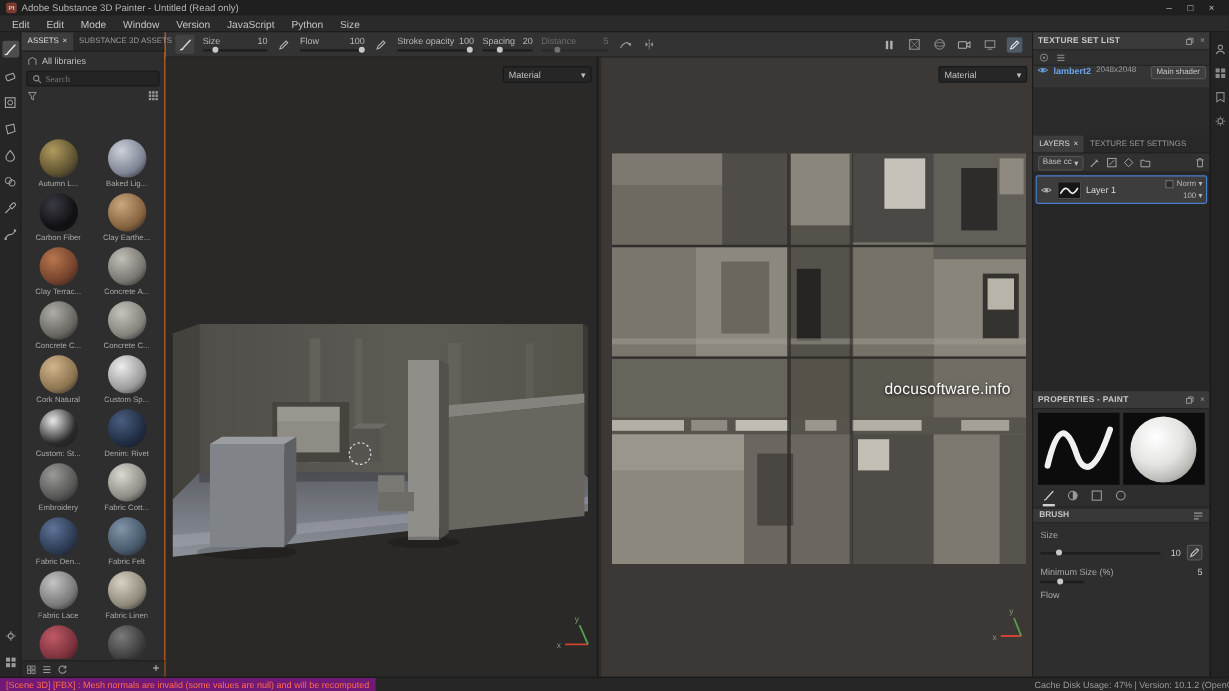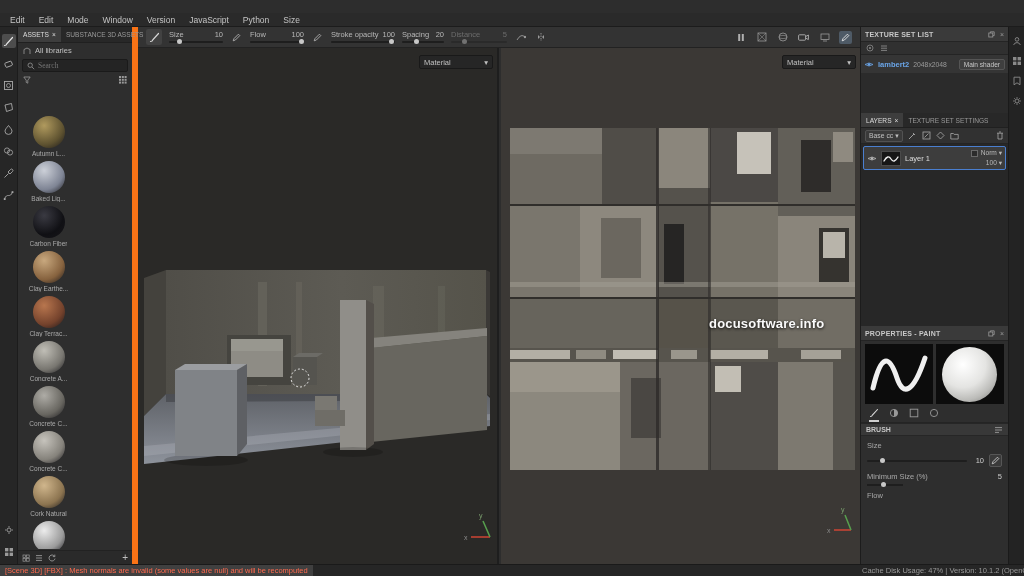--- a/index.html
+++ b/index.html
@@ -31,48 +31,48 @@
   .tb-right{margin-left:auto;display:flex;gap:8px;align-items:center;}
   .tb-icon.active{background:#4e5a66;border-radius:2px;}
 
   
   .left-strip{position:absolute;left:0;top:27px;width:18px;height:537px;background:#262626;border-right:1px solid #1c1c1c;display:flex;flex-direction:column;align-items:center;gap:8px;padding-top:7px;}
   .ls-icon{width:14px;height:14px;border-radius:2px;display:flex;align-items:center;justify-content:center;}
   .ls-icon.active{background:#4d4d4d;}
   .ls-spacer{flex:1;}
 
   
-  .assets{position:absolute;left:18px;top:27px;width:120px;height:537px;background:#2e2e2e;border-right:6px solid #f97316;}
+  .assets{position:absolute;left:18px;top:27px;width:120px;height:537px;background:#2e2e2e;border-right:1px solid #f97316;}
   .a-tabs{display:flex;height:16px;background:#282828;border-bottom:1px solid #202020;}
   .a-tab{display:flex;align-items:center;gap:3px;padding:0 5px;font-size:6.6px;color:#999;white-space:nowrap;}
   .a-tab.active{background:#3d3d3d;color:#ddd;}
   .a-lib{display:flex;align-items:center;gap:4px;height:15px;padding:0 5px;font-size:7.5px;color:#c0c0c0;}
   .a-search{margin:1px 4px;height:13px;background:#242424;border:1px solid #1a1a1a;border-radius:2px;display:flex;align-items:center;gap:3px;padding:0 4px;}
   .a-search input{background:none;border:none;outline:none;color:#aaa;font-size:7.5px;width:84px;font-family:Liberation Serif, serif;}
   .a-filter{display:flex;justify-content:space-between;align-items:center;padding:2px 5px 0;}
   .asset-grid{position:absolute;left:2px;right:2px;top:85px;bottom:15px;overflow:hidden;display:flex;flex-wrap:wrap;align-content:flex-start;}
   .asset{width:57px;display:flex;flex-direction:column;align-items:center;padding-top:4px;}
   .a-thumb{width:32px;height:32px;border-radius:50%;}
   .a-label{margin-top:2px;font-size:6.5px;color:#aaa;max-width:55px;white-space:nowrap;overflow:hidden;}
   .a-footer{position:absolute;left:0;right:0;bottom:0;height:14px;background:#2a2a2a;border-top:1px solid #222;display:flex;align-items:center;gap:5px;padding:0 4px;}
   .a-plus{margin-left:auto;font-size:10px;color:#c0c0c0;line-height:10px;}
 
   
   .vp3d{position:absolute;left:138px;top:48px;width:361px;height:516px;background:#2a2927;border-right:2px solid #1e1e1e;overflow:hidden;}
   .vp2d{position:absolute;left:501px;top:48px;width:359px;height:516px;background:#3b3835;overflow:hidden;}
   .vp-dd{position:absolute;top:7px;right:4px;width:74px;height:14px;background:#262626;border:1px solid #191919;border-radius:2px;display:flex;align-items:center;justify-content:space-between;padding:0 4px;font-size:7.5px;color:#c0c0c0;}
-  .watermark{position:absolute;left:208px;top:268px;font-size:13px;font-weight:bold;color:#fafafa;text-shadow:0 1px 3px rgba(0,0,0,.9);letter-spacing:.2px;}
+  .watermark{position:absolute;left:236px;top:268px;font-size:13px;font-weight:normal;color:#fafafa;text-shadow:0 1px 3px rgba(0,0,0,.9);letter-spacing:.2px;}
 
   
   .right-col{position:absolute;left:860px;top:27px;width:148px;height:537px;background:#2b2b2b;border-left:1px solid #1c1c1c;display:flex;flex-direction:column;}
   .phead{height:15px;background:#3a3a3a;border-bottom:1px solid #242424;display:flex;align-items:center;gap:4px;padding:0 4px;flex:0 0 auto;}
   .ptitle{font-size:7px;font-weight:bold;color:#c8c8c8;letter-spacing:.2px;white-space:nowrap;}
   .picons{margin-left:auto;display:flex;gap:5px;align-items:center;color:#999;font-size:7px;}
   .subbar{height:13px;display:flex;align-items:center;gap:6px;padding:0 5px;background:#303030;border-bottom:1px solid #242424;}
-  .tsl-row{height:18px;display:flex;align-items:center;gap:4px;padding:0 3px;background:#353535;}
+  .tsl-row{height:18px;display:flex;align-items:flex-start;gap:4px;padding:0 3px;background:#353535;}
   .tsl-name{color:#6aa5e8;font-weight:bold;font-size:7.5px;}
   .tsl-res{color:#9a9a9a;font-size:6.8px;}
   .tsl-btn{margin-left:auto;background:#3f3f3f;border:1px solid #555;border-radius:2px;font-size:6.6px;color:#c8c8c8;padding:1px 4px;white-space:nowrap;}
   .tsl-empty{height:40px;background:#2b2b2b;}
 
   .l-tabs{display:flex;height:15px;background:#282828;border-bottom:1px solid #202020;flex:0 0 auto;}
   .l-tab{display:flex;align-items:center;gap:3px;padding:0 5px;font-size:6.6px;color:#999;white-space:nowrap;}
   .l-tab.active{background:#3d3d3d;color:#ddd;}
   .l-toolbar{height:16px;display:flex;align-items:center;gap:5px;padding:0 4px;background:#313131;border-bottom:1px solid #242424;flex:0 0 auto;}
   .l-dd{display:flex;align-items:center;gap:2px;background:#3a3a3a;border:1px solid #525252;border-radius:2px;padding:1px 3px;font-size:6.8px;color:#c0c0c0;}
@@ -98,28 +98,37 @@
   .pval{font-size:7.5px;color:#ccc;min-width:12px;text-align:right;}
   .pen-btn{width:13px;height:13px;background:#3a3a3a;border:1px solid #565656;border-radius:2px;display:flex;align-items:center;justify-content:center;}
   .prop-kv{display:flex;justify-content:space-between;align-items:center;padding:5px 6px 0;font-size:7.5px;color:#a8a8a8;}
   .mini-track{position:relative;height:2px;background:#1e1e1e;width:36px;margin:3px 0 0 6px;}
 
   
   .right-strip{position:absolute;left:1008px;top:27px;width:16px;height:537px;background:#232323;border-left:1px solid #1a1a1a;display:flex;flex-direction:column;align-items:center;gap:10px;padding-top:9px;}
 
   
   .statusbar{position:absolute;left:0;top:564px;width:1024px;height:12px;background:#262626;border-top:1px solid #1a1a1a;display:flex;align-items:center;}
-  .status-warning{height:12px;display:flex;align-items:center;background:#404040;color:#ff6a4e;font-size:7.5px;padding:0 5px;white-space:nowrap;}
+  .status-warning{height:12px;display:flex;align-items:center;background:#701a75;color:#ff6a4e;font-size:7.5px;padding:0 5px;white-space:nowrap;}
   .status-info{position:absolute;left:862px;color:#9a9a9a;font-size:7.5px;white-space:nowrap;}
 </style>
 </head>
 <body>
 
 <div id="app">
 
+  <div class="titlebar">
+    <span class="logo">Pt</span>
+    <span class="title-text">Adobe Substance 3D Painter - Untitled (Read only)</span>
+    <span class="win-controls">
+      <span>–</span>
+      <span>□</span>
+      <span>×</span>
+    </span>
+  </div>
 
   <div class="menubar">
     <span class="menu-item">Edit</span>
     <span class="menu-item">Edit</span>
     <span class="menu-item">Mode</span>
     <span class="menu-item">Window</span>
     <span class="menu-item">Version</span>
     <span class="menu-item">JavaScript</span>
     <span class="menu-item">Python</span>
     <span class="menu-item">Size</span>

